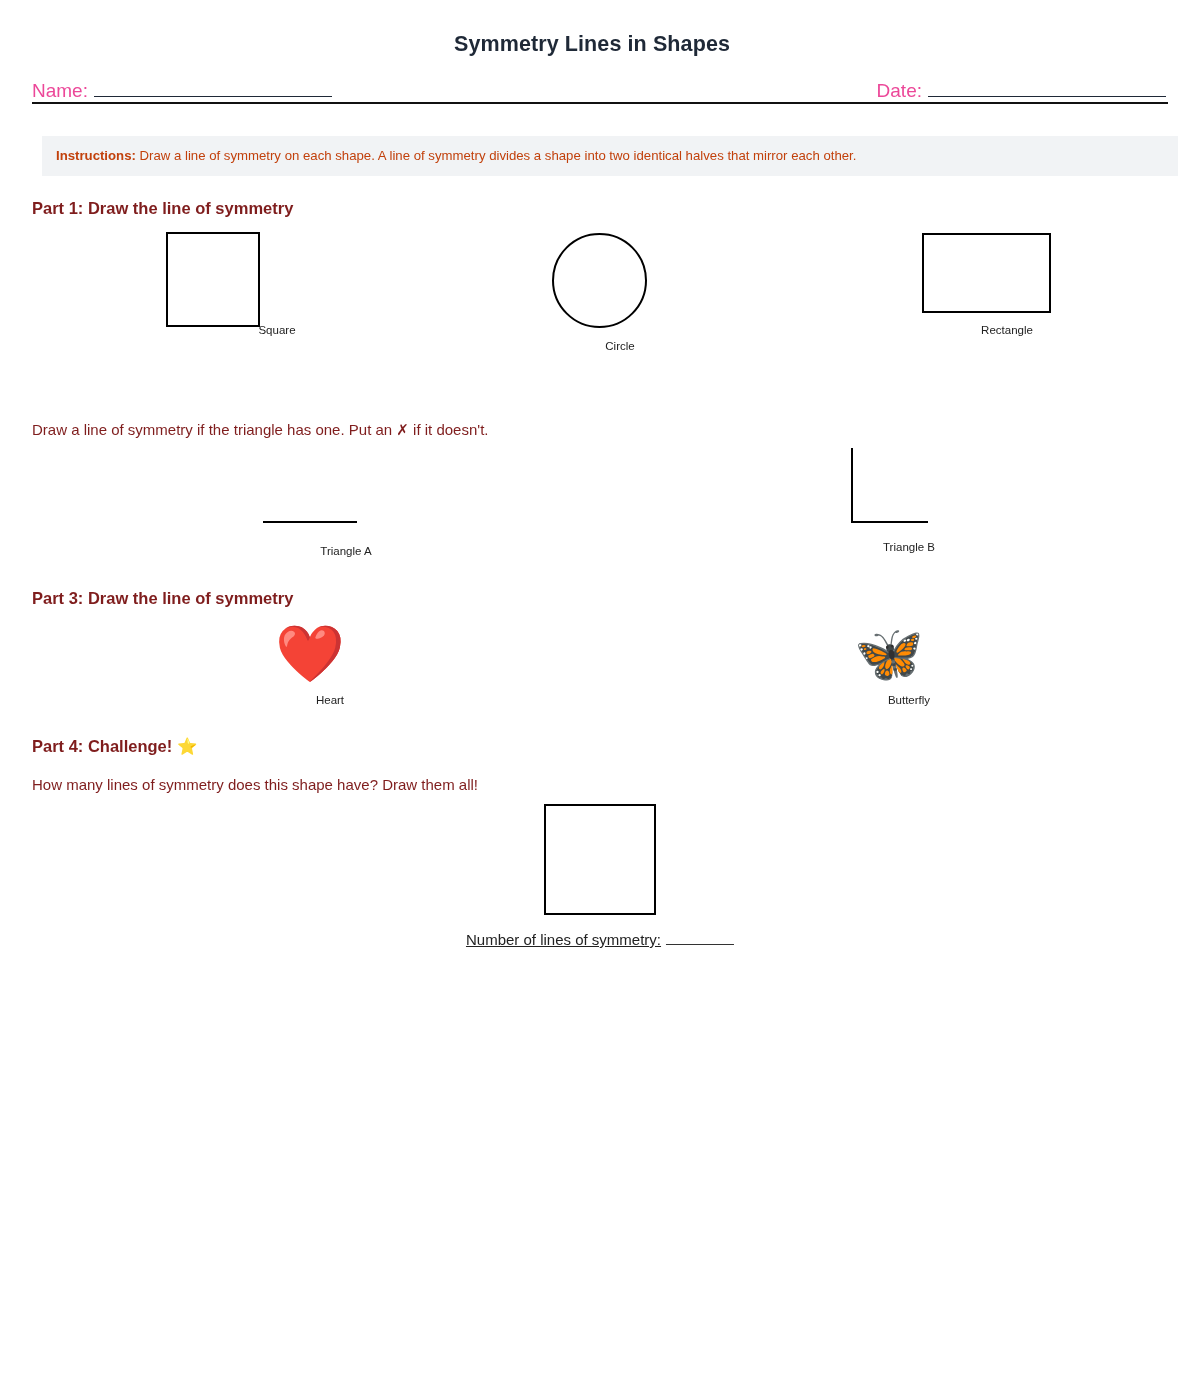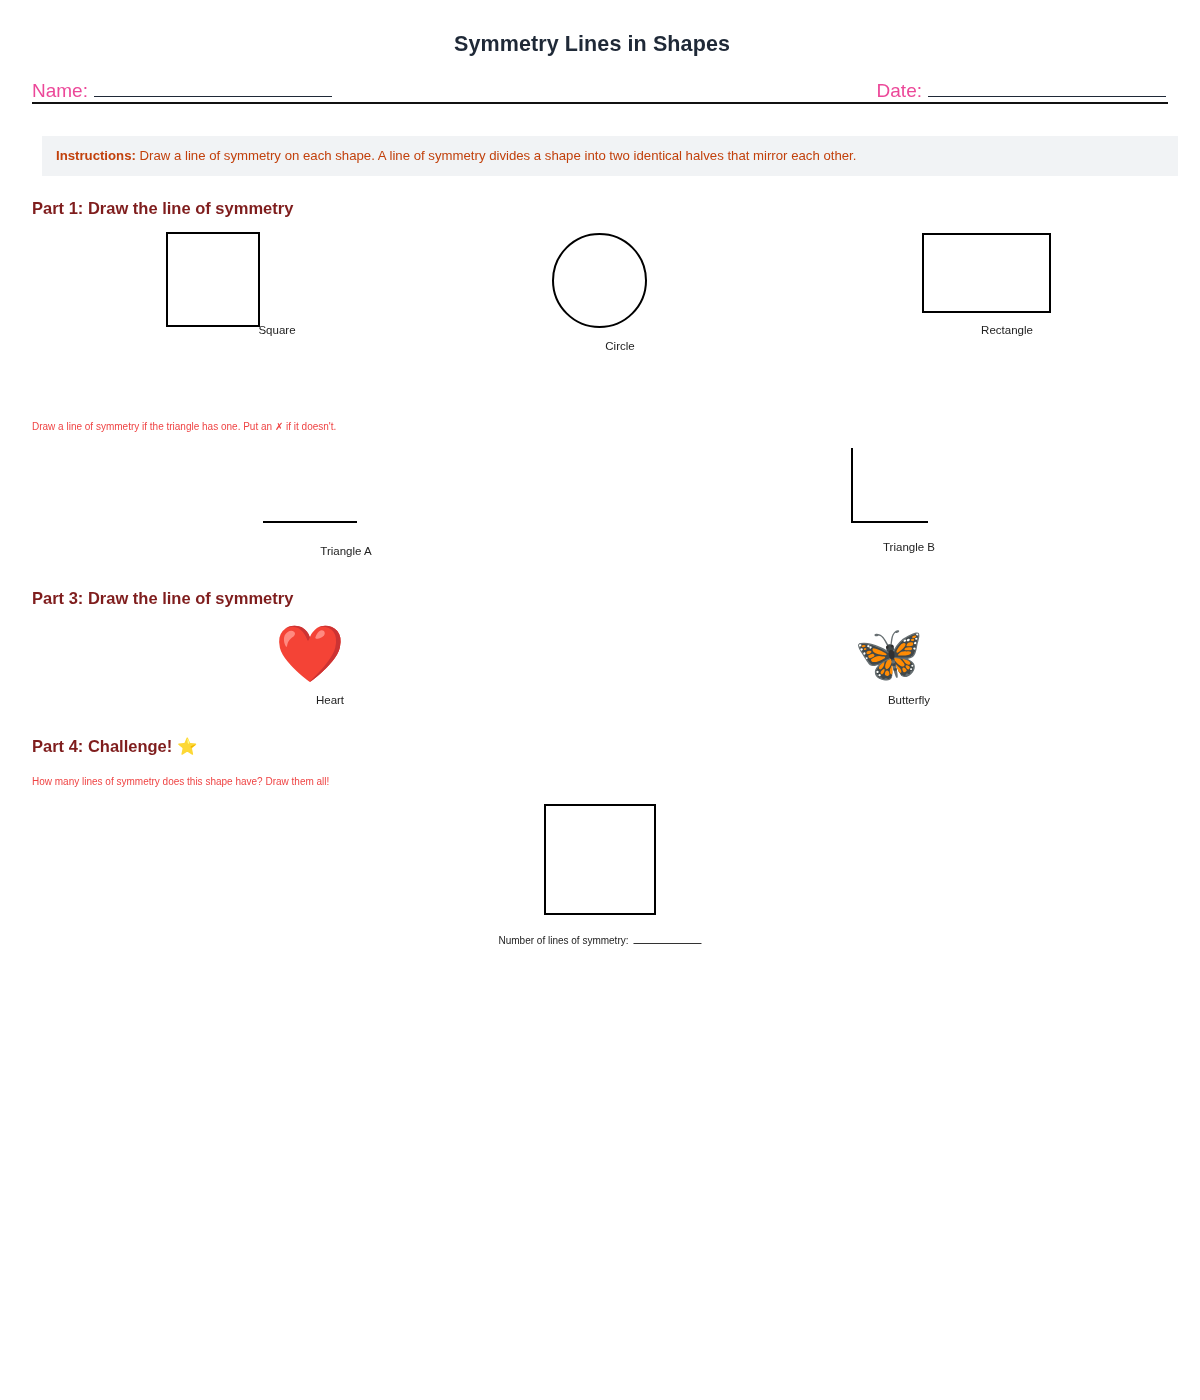--- a/index.html
+++ b/index.html
@@ -94,22 +94,22 @@
     position: absolute;
     left: 32px;
     font-size: 16.5px;
     font-weight: bold;
     color: #7f1d1d;
     white-space: nowrap;
   }
   .part-sub {
     position: absolute;
     left: 32px;
-    font-size: 10px;
-    color: #ef4444;
+    font-size: 15px;
+    color: #7f1d1d;
     white-space: nowrap;
     text-align: center;
   }
   .emoji {
     font-family: "DejaVu Sans", sans-serif;
     font-weight: normal;
   }
 
   
   .figure { position: absolute; }
@@ -162,24 +162,25 @@
     line-height: 1;
     font-family: "DejaVu Sans", sans-serif;
     text-align: center;
     transform: translateX(-50%);
     white-space: nowrap;
   }
 
   
   .answer-row {
     position: absolute;
-    font-size: 10px;
+    font-size: 15px;
     color: #222222;
     white-space: nowrap;
     transform: translateX(-50%);
+    text-decoration: underline;
   }
   .blank-answer {
     display: inline-block;
     width: 68px;
     height: 12px;
     border-bottom: 1.2px solid #333333;
     margin-left: 5px;
   }
 </style>
 </head>

